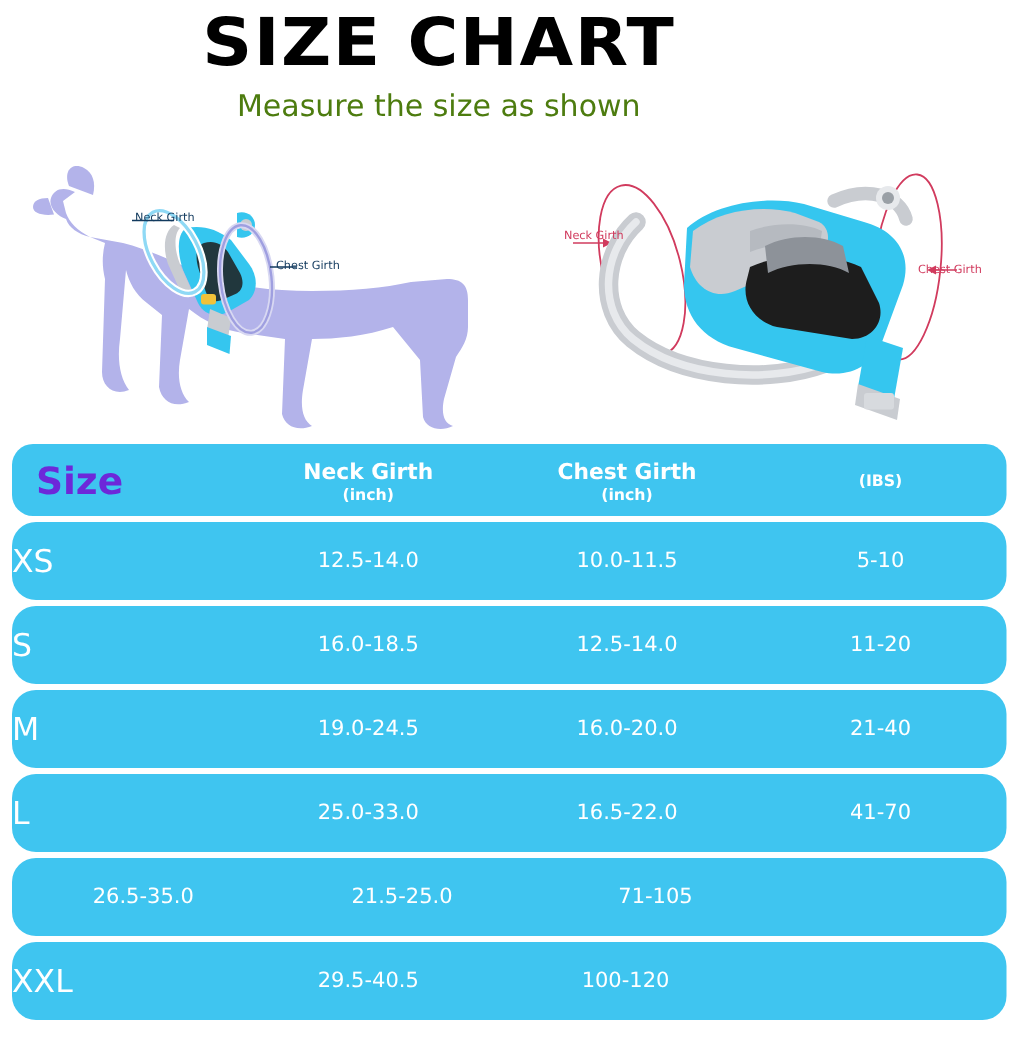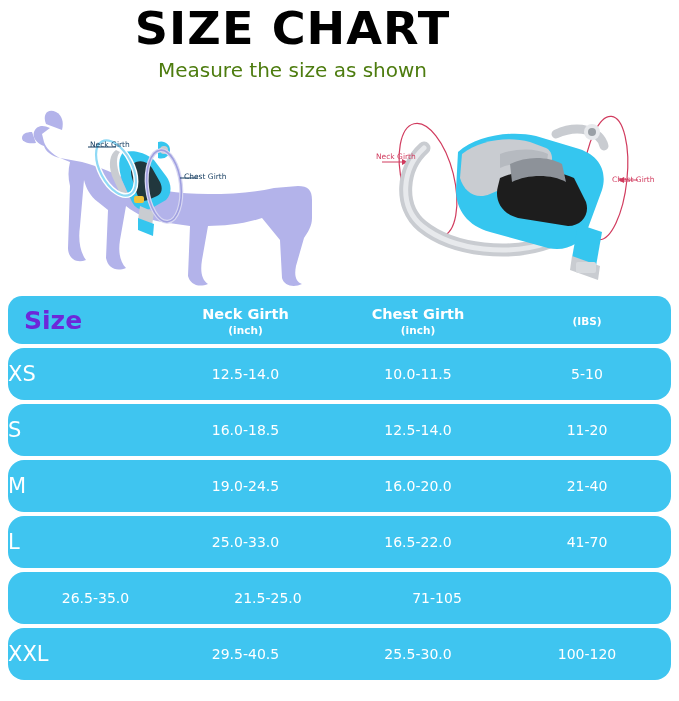--- a/index.html
+++ b/index.html
@@ -281,18 +281,17 @@
 
     <div class="row">
       <div class="c1 cell">26.5-35.0</div>
       <div class="c2 cell">21.5-25.0</div>
       <div class="c3 cell">71-105</div>
     </div>
 
     <div class="row">
       <div class="c0 cell-size">XXL</div>
       <div class="c1 cell">29.5-40.5</div>
-      <div class="c2 cell">25.5-30.0</div>
       <div class="c3 cell">100-120</div>
     </div>
 
   </div>
 </div>
 
 </body></html>

